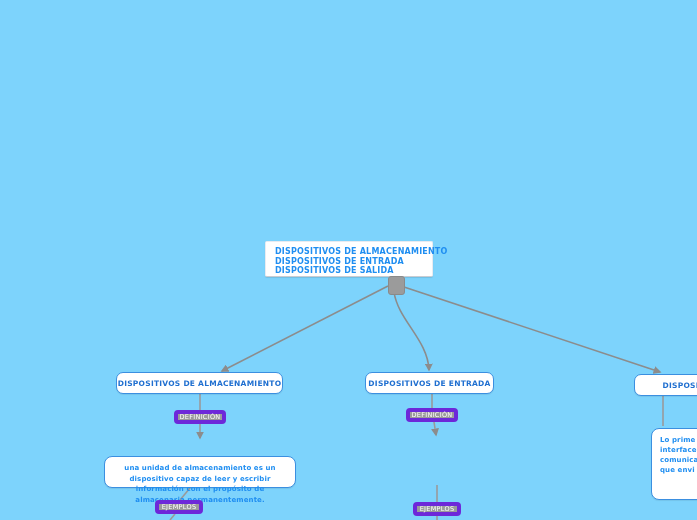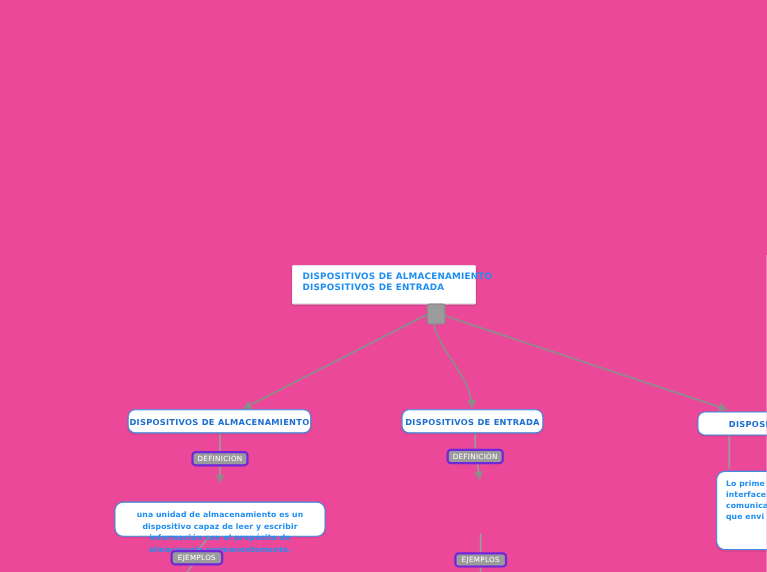--- a/index.html
+++ b/index.html
@@ -13,21 +13,21 @@
     position: relative;
     overflow: hidden;
     font-family: "DejaVu Sans", "Liberation Sans", sans-serif;
   }
 
   #canvas {
     position: absolute;
     inset: 0;
     width: 697px;
     height: 520px;
-    background: #ec4899;
+    background: #7dd3fc;
     overflow: hidden;
   }
 
   #connectors {
     position: absolute;
     left: 0;
     top: 0;
     width: 697px;
     height: 520px;
     pointer-events: none;
@@ -91,21 +91,21 @@
   }
 
   #node-storage { left: 116px; top: 372px; width: 167px; height: 22px; }
   #node-input   { left: 365px; top: 372px; width: 129px; height: 22px; }
   #node-output  { left: 634px; top: 374px; width: 120px; height: 22px; }
 
   
   .badge {
     position: absolute;
     background: #9b9b9b;
-    border: 2px solid #6d28d9;
+    border: 4px solid #6d28d9;
     border-radius: 4px;
     box-sizing: border-box;
     display: flex;
     align-items: center;
     justify-content: center;
     color: #ffffff;
     font-size: 6.5px;
     letter-spacing: 0.3px;
     white-space: nowrap;
     padding: 0 6px;
@@ -169,20 +169,21 @@
 
     <line x1="437" y1="485" x2="437" y2="502" stroke="#9a9a9a" stroke-width="1.6"></line>
     <line x1="437" y1="516" x2="437" y2="520" stroke="#9a9a9a" stroke-width="1.6"></line>
 
     <line x1="663" y1="396" x2="663" y2="426" stroke="#9a9a9a" stroke-width="1.6"></line>
   </svg>
 
   <div class="root-node">
     <div class="root-line">DISPOSITIVOS DE ALMACENAMIENTO</div>
     <div class="root-line">DISPOSITIVOS DE ENTRADA</div>
+    <div class="root-line">DISPOSITIVOS DE SALIDA</div>
   </div>
   <div class="root-handle"></div>
 
   <div class="branch-node" id="node-storage">
     <span class="branch-label">DISPOSITIVOS DE ALMACENAMIENTO</span>
   </div>
   <div class="badge" id="badge-def-storage">
     <span>DEFINICIÓN</span>
   </div>
   <div class="def-card" id="card-storage">

